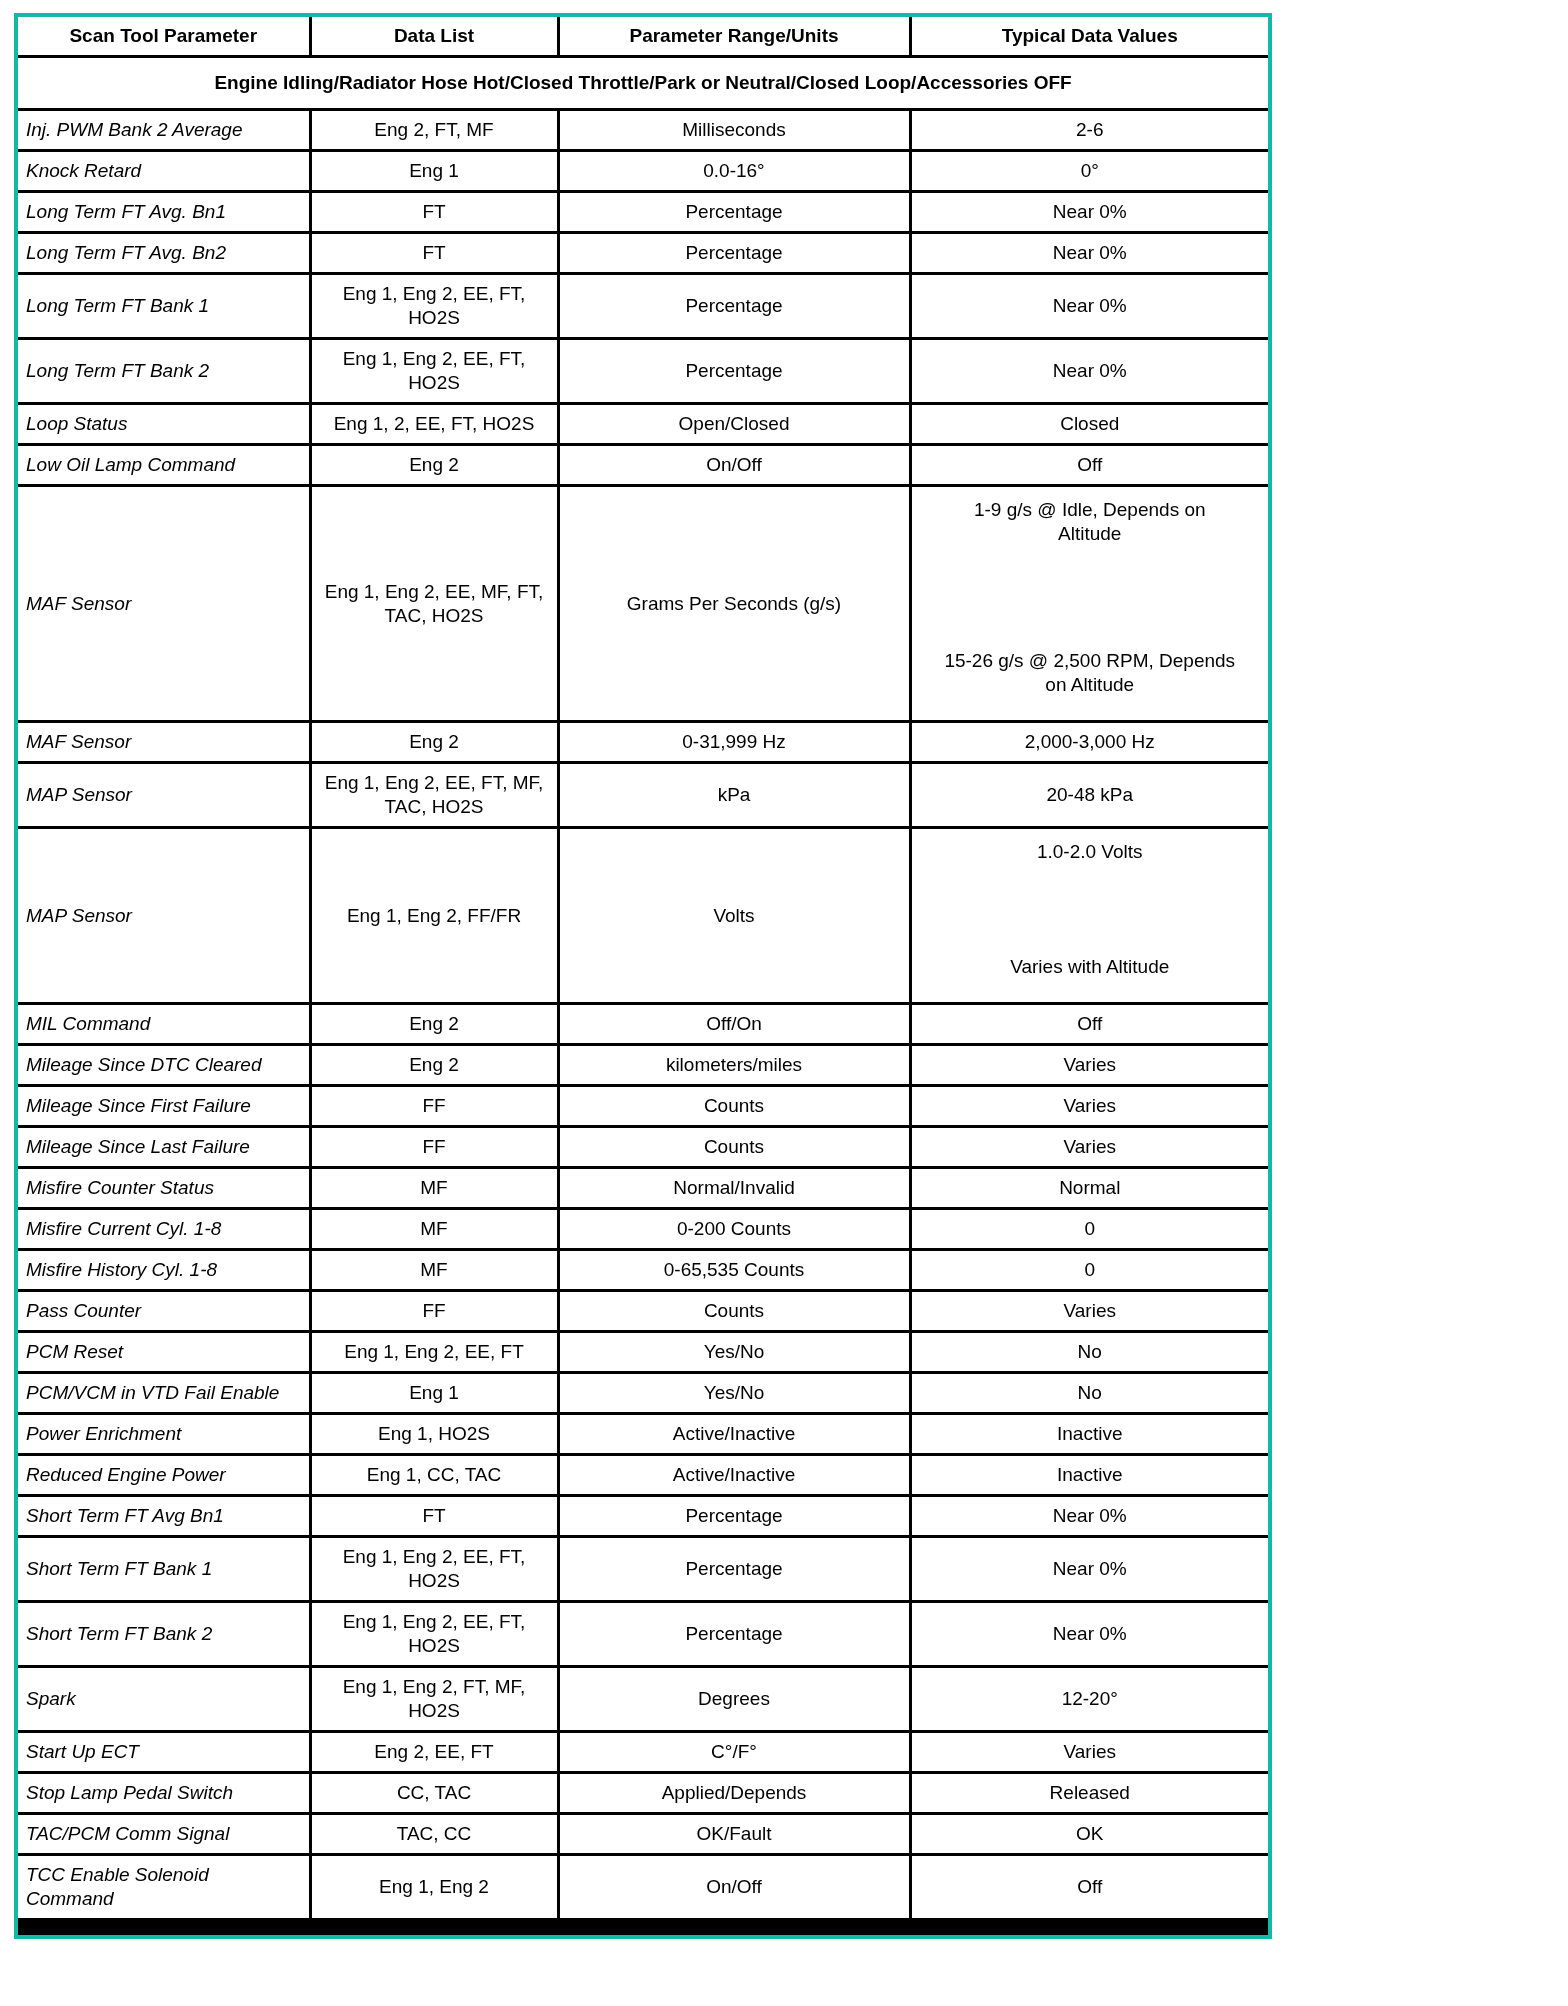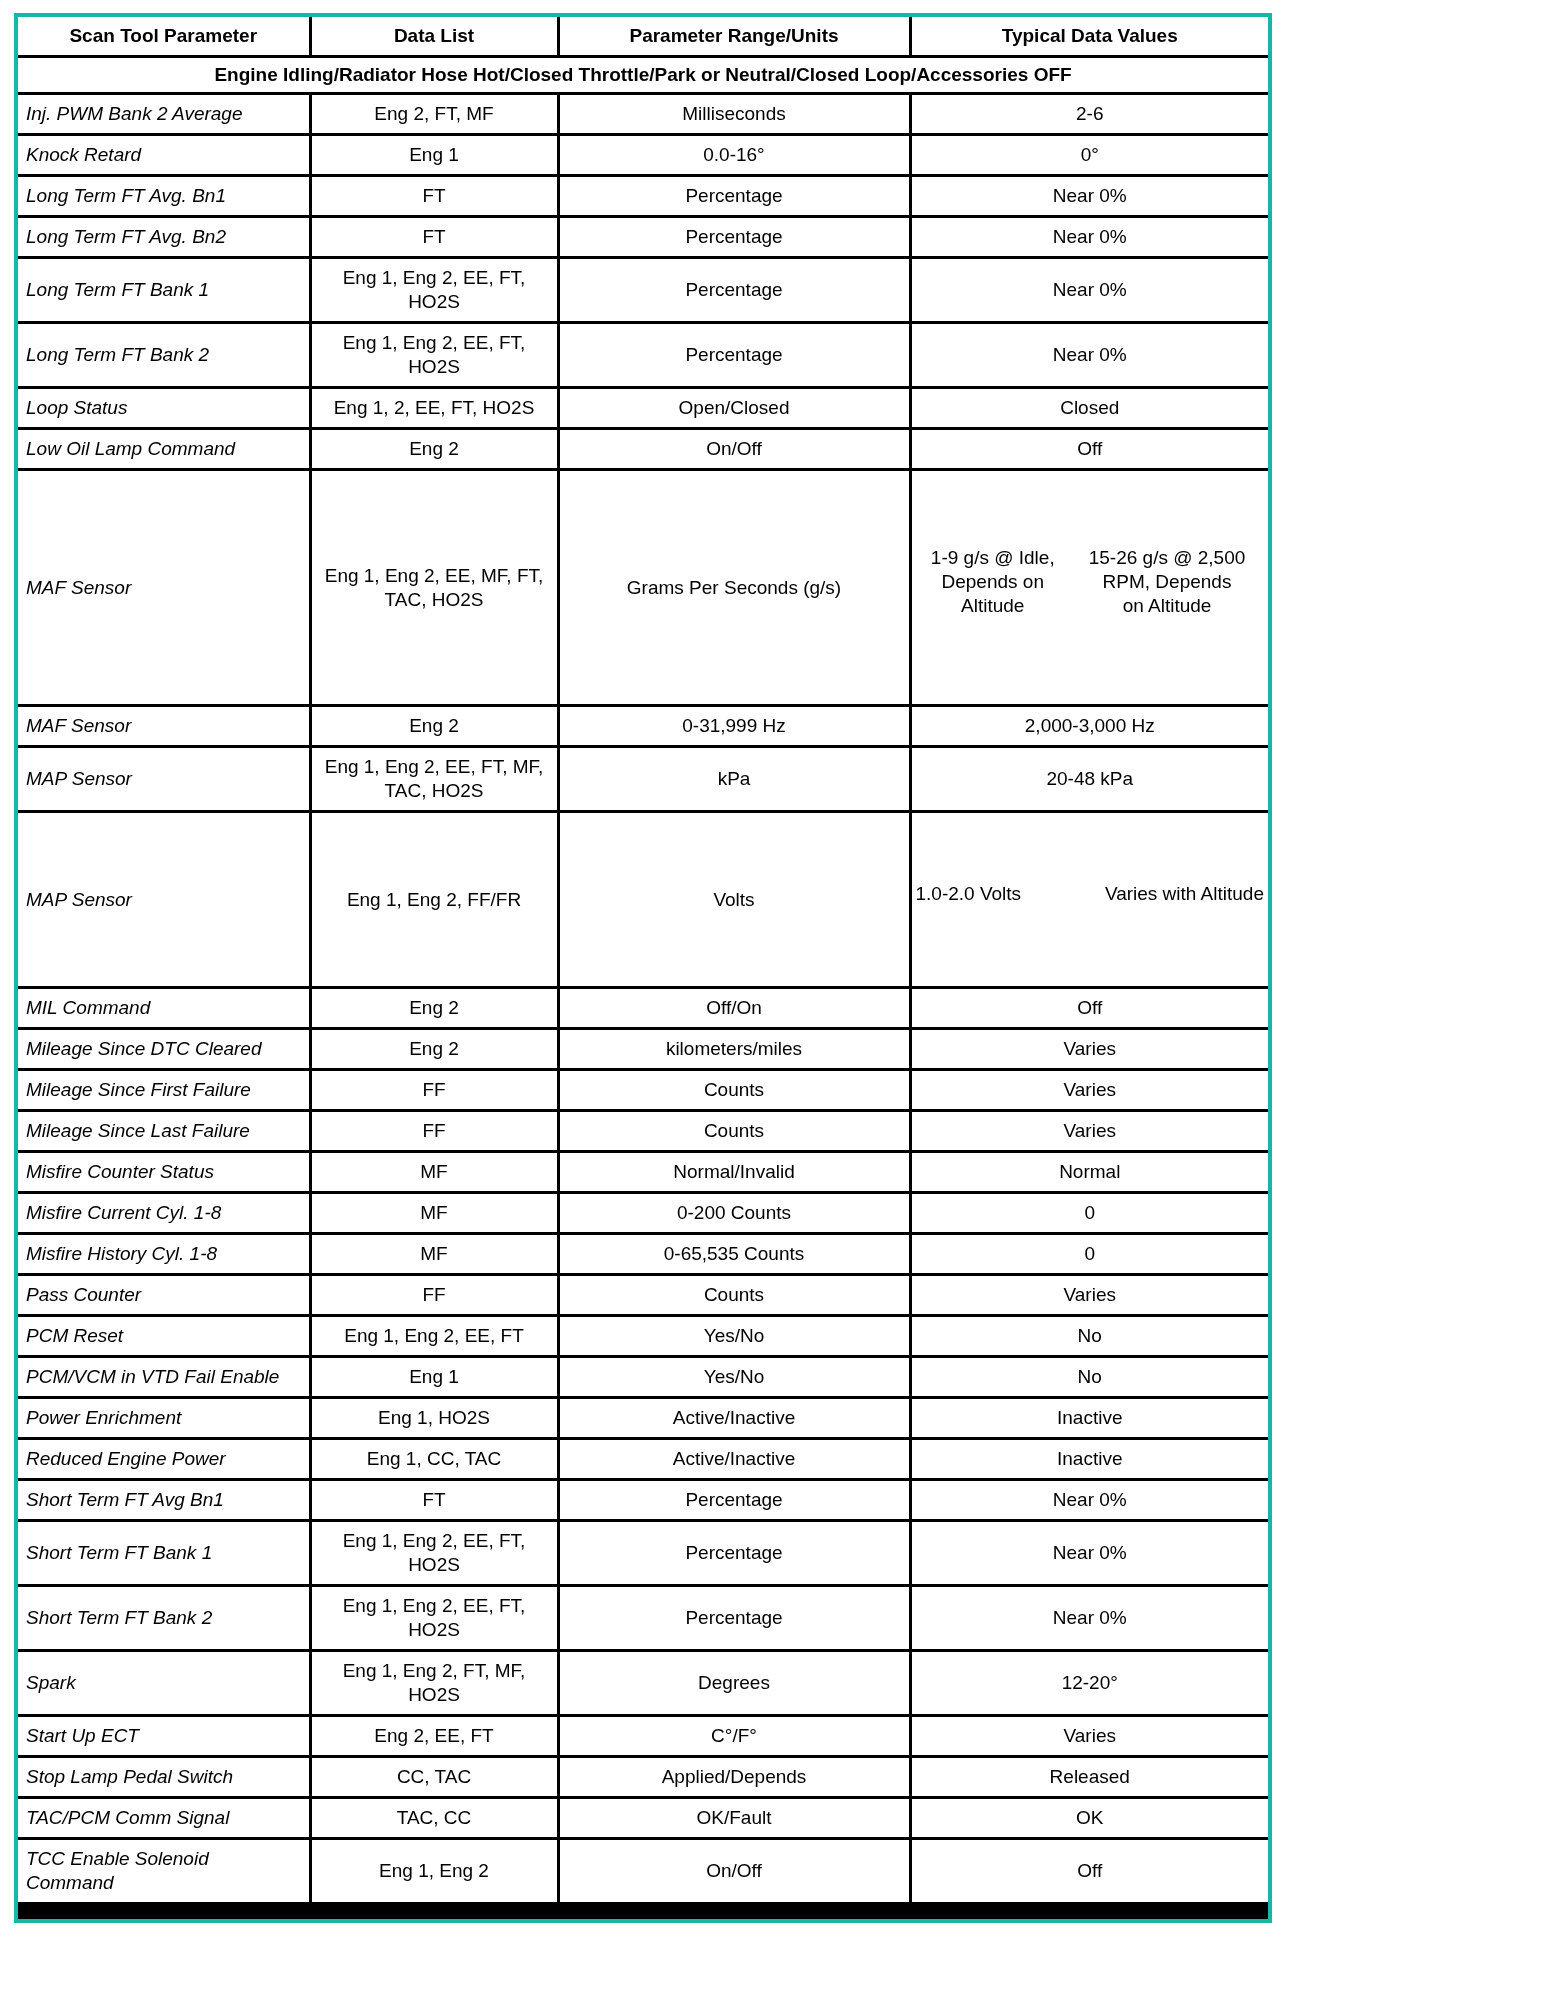--- a/index.html
+++ b/index.html
@@ -33,42 +33,42 @@
   th {
     font-weight: bold;
     text-align: center;
     padding: 7px 4px;
   }
   td { padding: 7px 6px; }
 
   tr.condition td {
     font-weight: bold;
     text-align: center;
-    padding: 5px 4px;
+    padding: 13px 4px;
     margin-top: 48px;
   }
 
   td.param {
     text-align: left;
     padding-left: 8px;
     white-space: pre-line;
     font-style: italic;
   }
   td.center {
     text-align: center;
     white-space: pre-line;
   }
 
   tr.h-xl { height: 236px; }
   tr.h-lg { height: 176px; }
 
   td.multi { padding: 0; vertical-align: top; }
   .multi-inner {
     display: flex;
-    flex-direction: row;
+    flex-direction: column;
     justify-content: space-between;
     align-items: center;
     padding: 11px 4px 20px 4px;
     text-align: center;
     white-space: pre-line;
   }
   tr.h-xl .multi-inner { min-height: 230px; }
   tr.h-lg .multi-inner { min-height: 170px; }
 
   tr.black-bar td {

